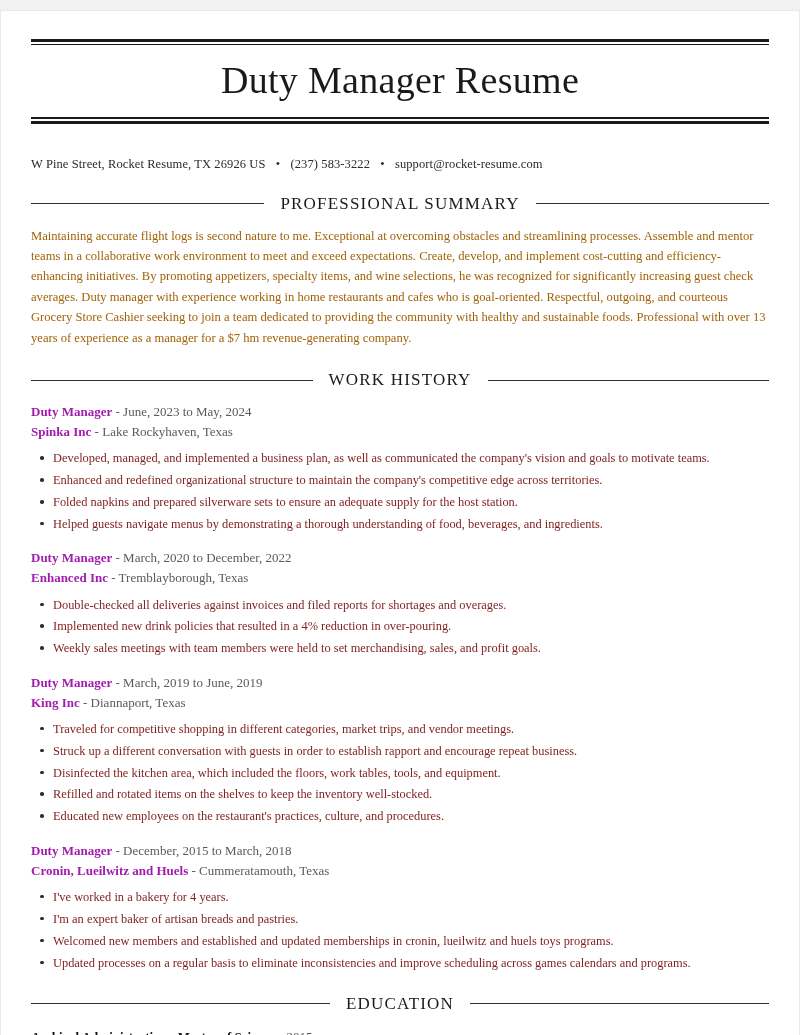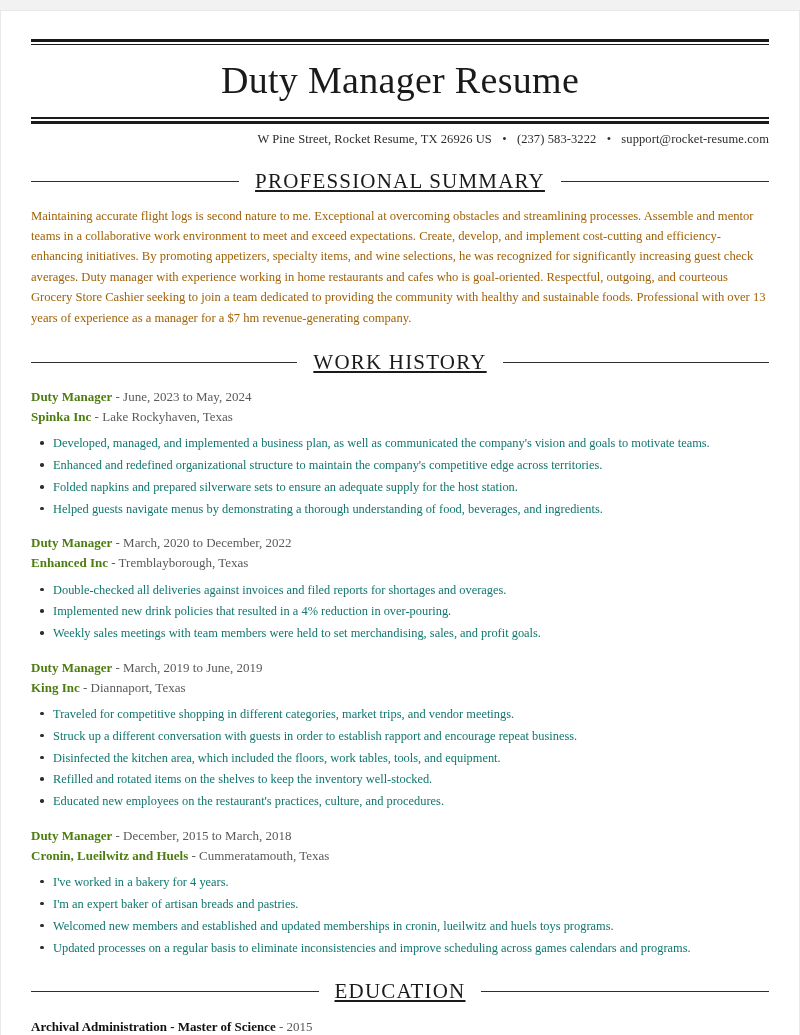--- a/index.html
+++ b/index.html
@@ -45,24 +45,24 @@
     line-height: 1.15;
     font-family: "Liberation Serif", "DejaVu Serif", serif;
   }
   .header-rule-bottom {
     border-top: 2px solid #1a1a1a;
     border-bottom: 3px solid #1a1a1a;
     height: 2px;
     box-sizing: content-box;
   }
   .contact-line {
-    text-align: right;
+    text-align: left;
     font-size: 12.5px;
     color: #2b2b2b;
-    padding-top: 8px;
+    padding-top: 33px;
     letter-spacing: 0.1px;
   }
   .contact-sep {
     display: inline-block;
     padding: 0 7px;
     color: #2b2b2b;
   }
 
   
   .section-head {
@@ -72,60 +72,59 @@
     margin-bottom: 12px;
   }
   .section-head .line {
     flex: 1 1 auto;
     height: 1px;
     background: #2e2e2e;
   }
   .section-head .title {
     flex: 0 0 auto;
     padding: 0 16px;
-    font-size: 21px;
+    font-size: 17px;
     letter-spacing: 1.2px;
     color: #1a1a1a;
     white-space: nowrap;
-    text-decoration: underline;
   }
 
   
   .summary {
     font-size: 12.6px;
     line-height: 1.62;
     color: #a16207;
     text-align: left;
     margin: 0;
   }
 
   
   .job { margin-bottom: 15px; }
   .job-line {
     font-size: 13px;
     line-height: 1.55;
     color: #5a5a5a;
   }
   .job-line .strong {
     font-weight: bold;
-    color: #4d7c0f;
+    color: #a21caf;
   }
   .job-line .dash { color: #5a5a5a; }
 
   ul.bullets {
     list-style: none;
     margin: 7px 0 0 0;
     padding: 0;
   }
   ul.bullets li {
     position: relative;
     padding-left: 22px;
     font-size: 12.4px;
     line-height: 1.48;
-    color: #0f766e;
+    color: #7f1d1d;
     margin-bottom: 3.5px;
   }
   ul.bullets li::before {
     content: "";
     position: absolute;
     left: 9px;
     top: 7px;
     width: 3.5px;
     height: 3.5px;
     background: #2d2d2d;

